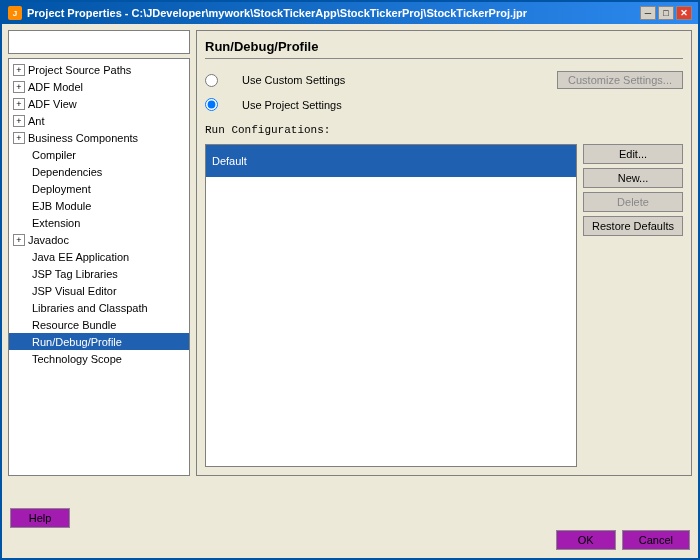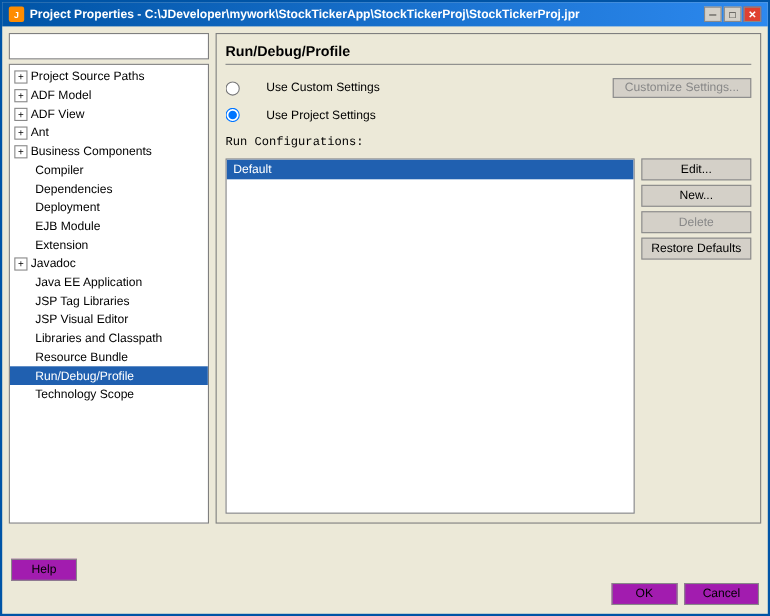--- a/index.html
+++ b/index.html
@@ -187,21 +187,21 @@
     }
     .config-list {
       flex: 1;
       border: 1px solid #7f7f7f;
       background: white;
       overflow-y: auto;
     }
     .config-item {
       padding: 2px 6px;
       cursor: pointer;
-      height: 18px;
+      height: 32px;
       display: flex;
       align-items: center;
     }
     .config-item.selected { background: #2060b0; color: white; }
     .config-buttons {
       display: flex;
       flex-direction: column;
       gap: 4px;
       width: 100px;
     }

